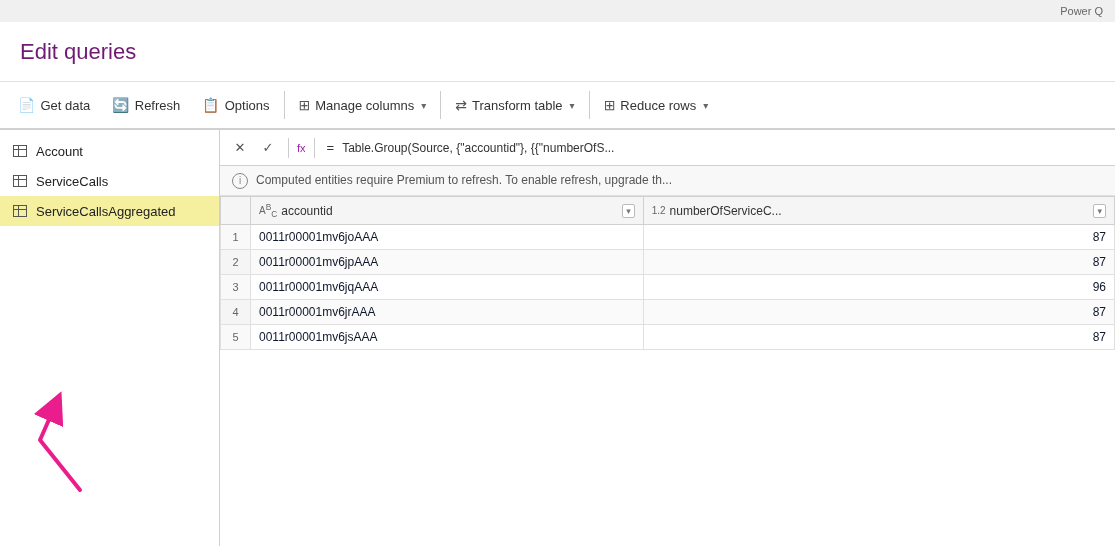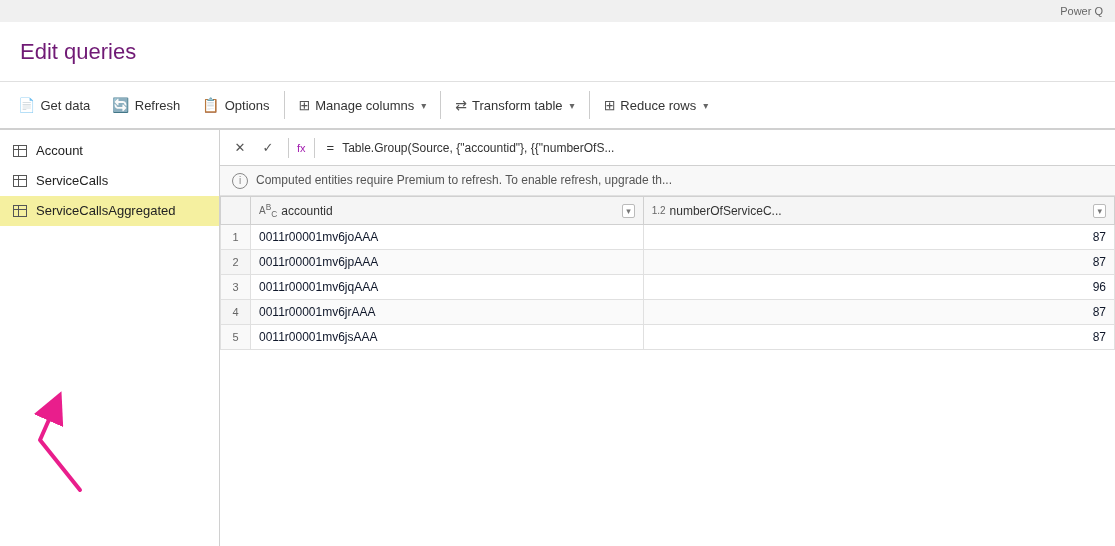--- a/index.html
+++ b/index.html
@@ -99,20 +99,21 @@
     .sidebar {
       width: 220px;
       min-width: 220px;
       background: #ffffff;
       border-right: 1px solid #d0d0d0;
       padding: 6px 0;
       overflow-y: auto;
     }
     .query-item {
       display: flex;
+      align-items: center;
       gap: 8px;
       padding: 7px 12px;
       cursor: pointer;
       color: #222;
       font-size: 13px;
     }
     .query-item.selected {
       background: #f5f0a0;
       font-weight: 500;
     }

